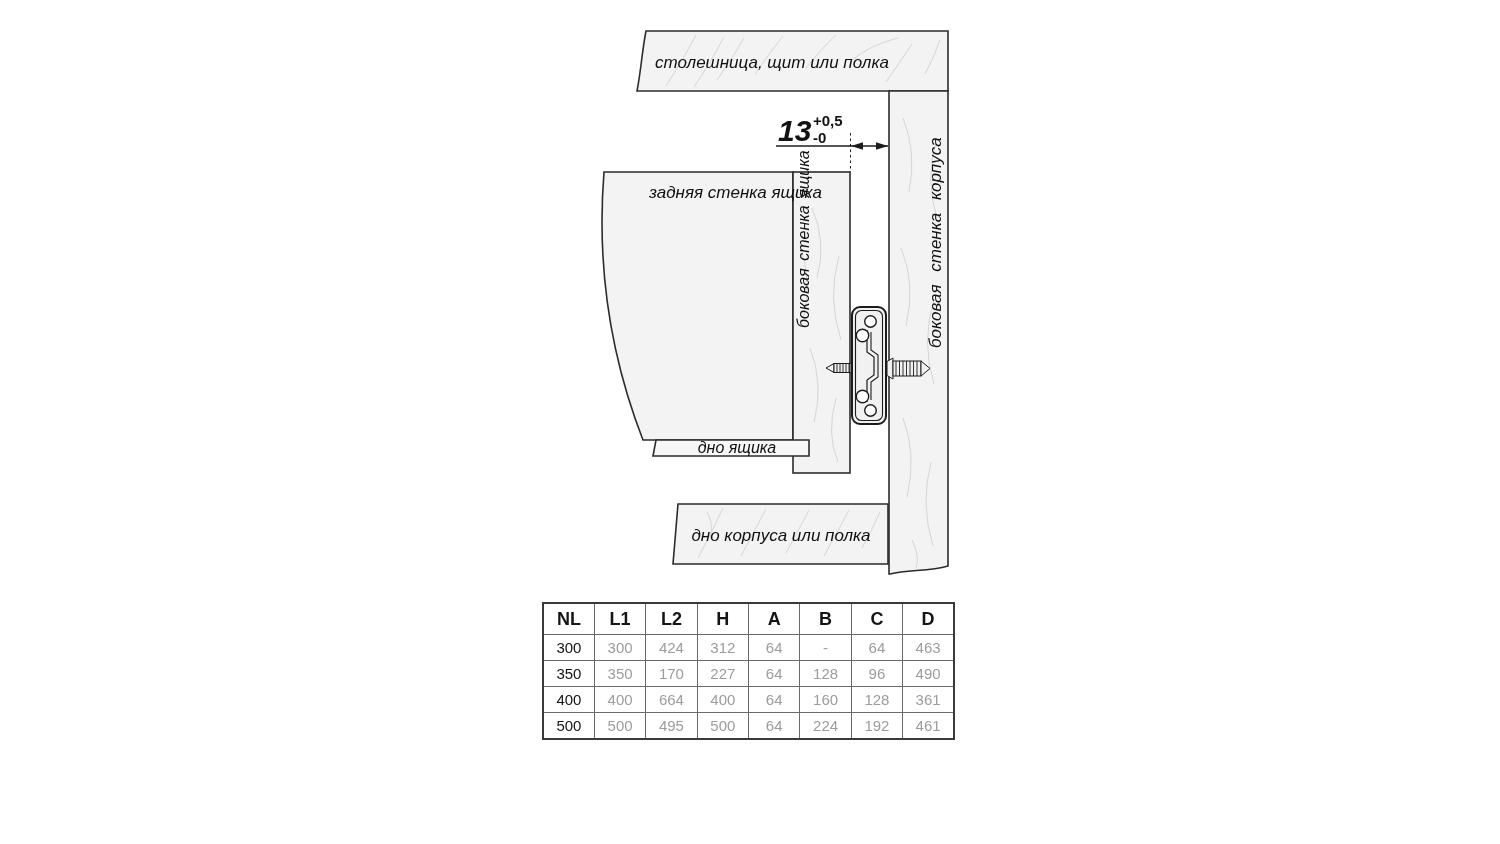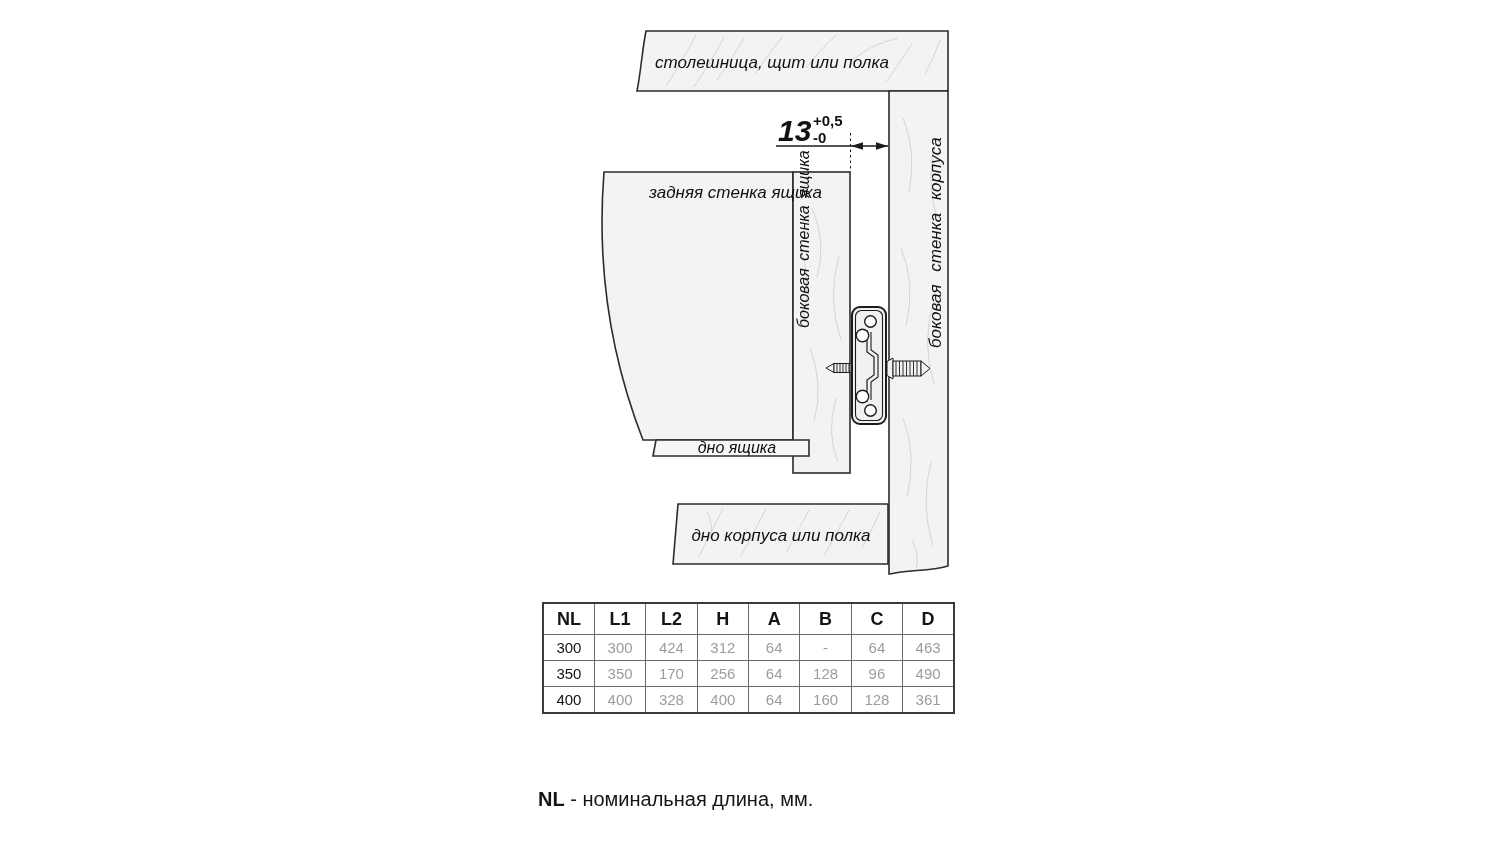--- a/index.html
+++ b/index.html
@@ -151,34 +151,43 @@
           <td>312</td>
           <td>64</td>
           <td>-</td>
           <td>64</td>
           <td>463</td>
         </tr>
         <tr>
           <td class="nl">350</td>
           <td>350</td>
           <td>170</td>
-          <td>256</td>
+          <td>227</td>
           <td>64</td>
           <td>128</td>
           <td>96</td>
           <td>490</td>
         </tr>
         <tr>
           <td class="nl">400</td>
           <td>400</td>
-          <td>328</td>
+          <td>664</td>
           <td>400</td>
           <td>64</td>
           <td>160</td>
           <td>128</td>
           <td>361</td>
         </tr>
+        <tr>
+          <td class="nl">500</td>
+          <td>500</td>
+          <td>495</td>
+          <td>500</td>
+          <td>64</td>
+          <td>224</td>
+          <td>192</td>
+          <td>461</td>
+        </tr>
       </tbody>
   </table>
 
-  <div class="caption"><span class="term">NL</span><span> - номинальная длина, мм.</span></div>
 
 </div>
 
 </body></html>

